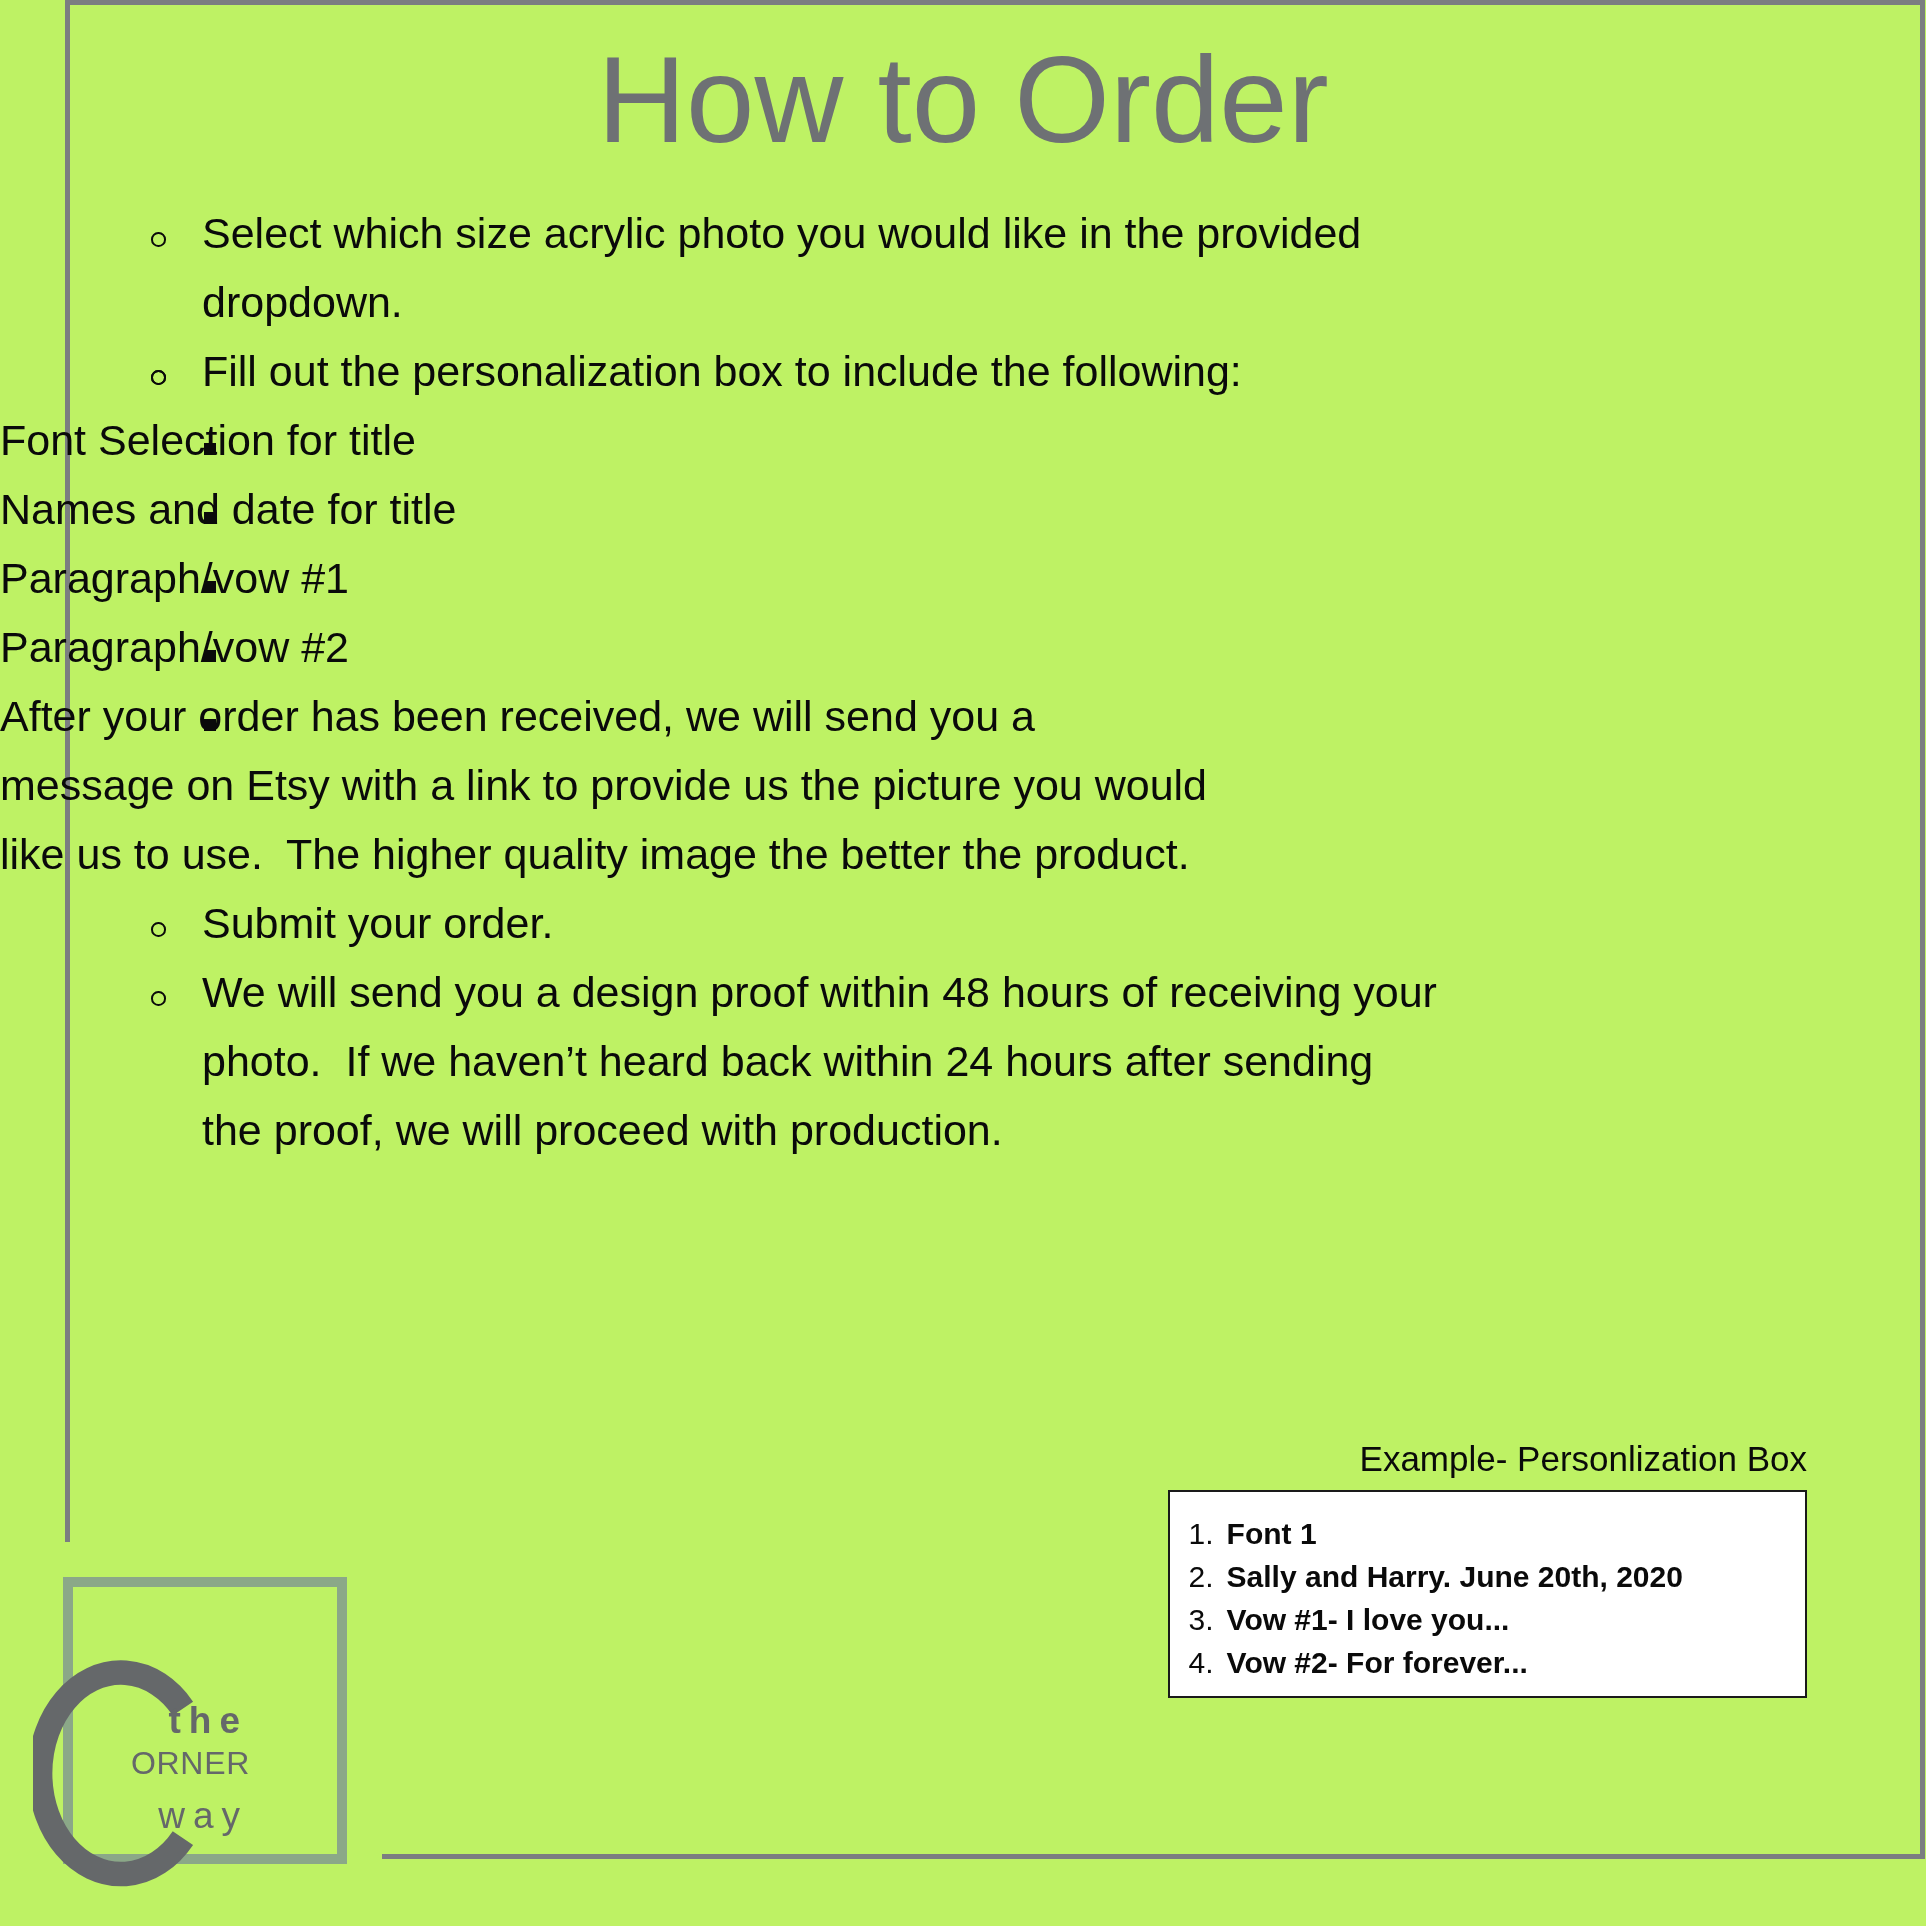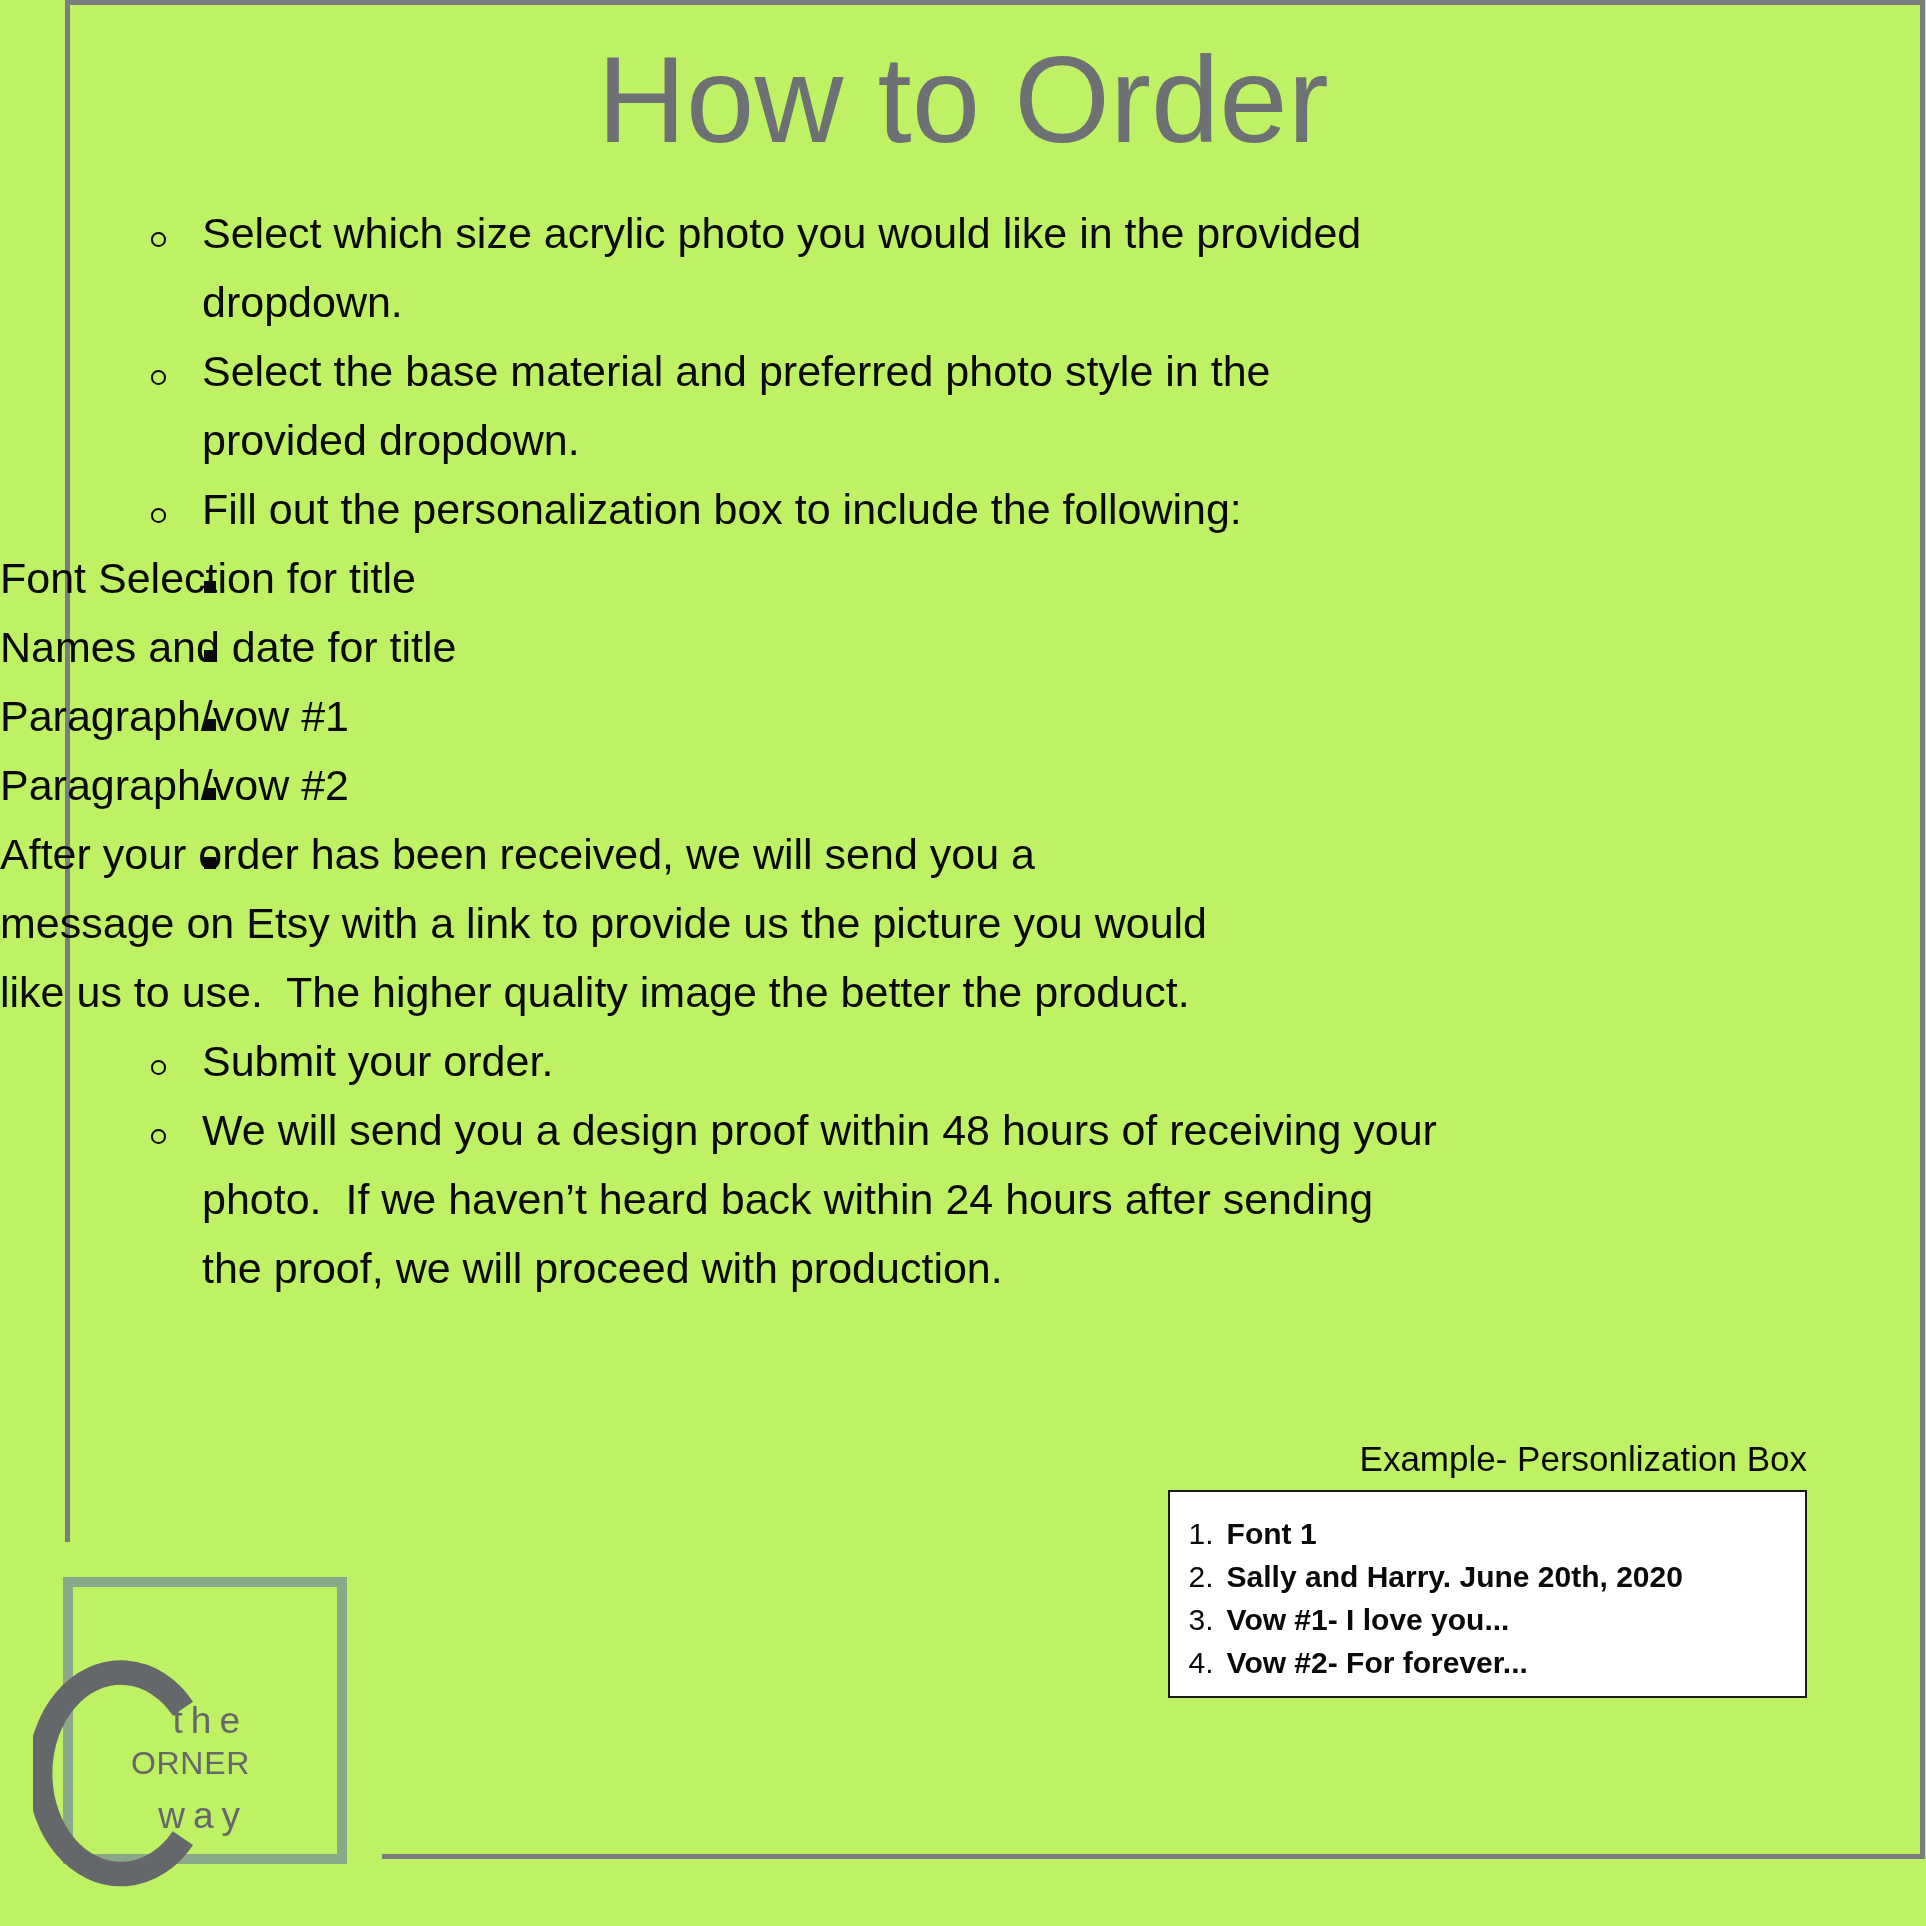--- a/index.html
+++ b/index.html
@@ -72,21 +72,21 @@
   .logo-square{
     position:absolute;left:30px;top:26.5px;width:284px;height:287px;
     box-sizing:border-box;border:10px solid var(--logo-green);
   }
   .logo-c{position:absolute;left:0;top:0;width:319px;height:338px;}
   .logo-c path{stroke:var(--logo-gray);stroke-width:37;fill:none;}
   .logo-text{
     position:absolute;color:var(--logo-gray);font-weight:400;
     white-space:nowrap;
   }
-  .logo-the{right:104px;top:150px;font-size:37px;letter-spacing:8px;}
+  .logo-the{right:104px;top:150px;font-size:37px;letter-spacing:8px;font-weight:bold;}
   .logo-orner{right:102px;top:195px;font-size:32px;letter-spacing:0.7px;}
   .logo-way{right:104px;top:245px;font-size:37px;letter-spacing:8px;}
 </style>
 </head>
 <body>
 
 <div class="page">
 
   <div class="frame frame-top"></div>
   <div class="frame frame-right"></div>
@@ -98,24 +98,20 @@
   <div class="instructions">
       <div class="item l1">
         <span class="mk"></span>
         <div class="lines">
           <div class="line">Select which size acrylic photo you would like in the provided</div>
           <div class="line">dropdown.</div>
         </div>
       </div>
       <div class="item l1">
         <span class="mk"></span>
-        <div class="lines">
-          <div class="line">Select the base material and preferred photo style in the</div>
-          <div class="line">provided dropdown.</div>
-        </div>
       </div>
       <div class="item l1">
         <span class="mk"></span>
         <div class="lines">
           <div class="line">Fill out the personalization box to include the following:</div>
         </div>
       </div>
       <div class="item l2">
         <span class="mk"></span>
         <div class="lines">

